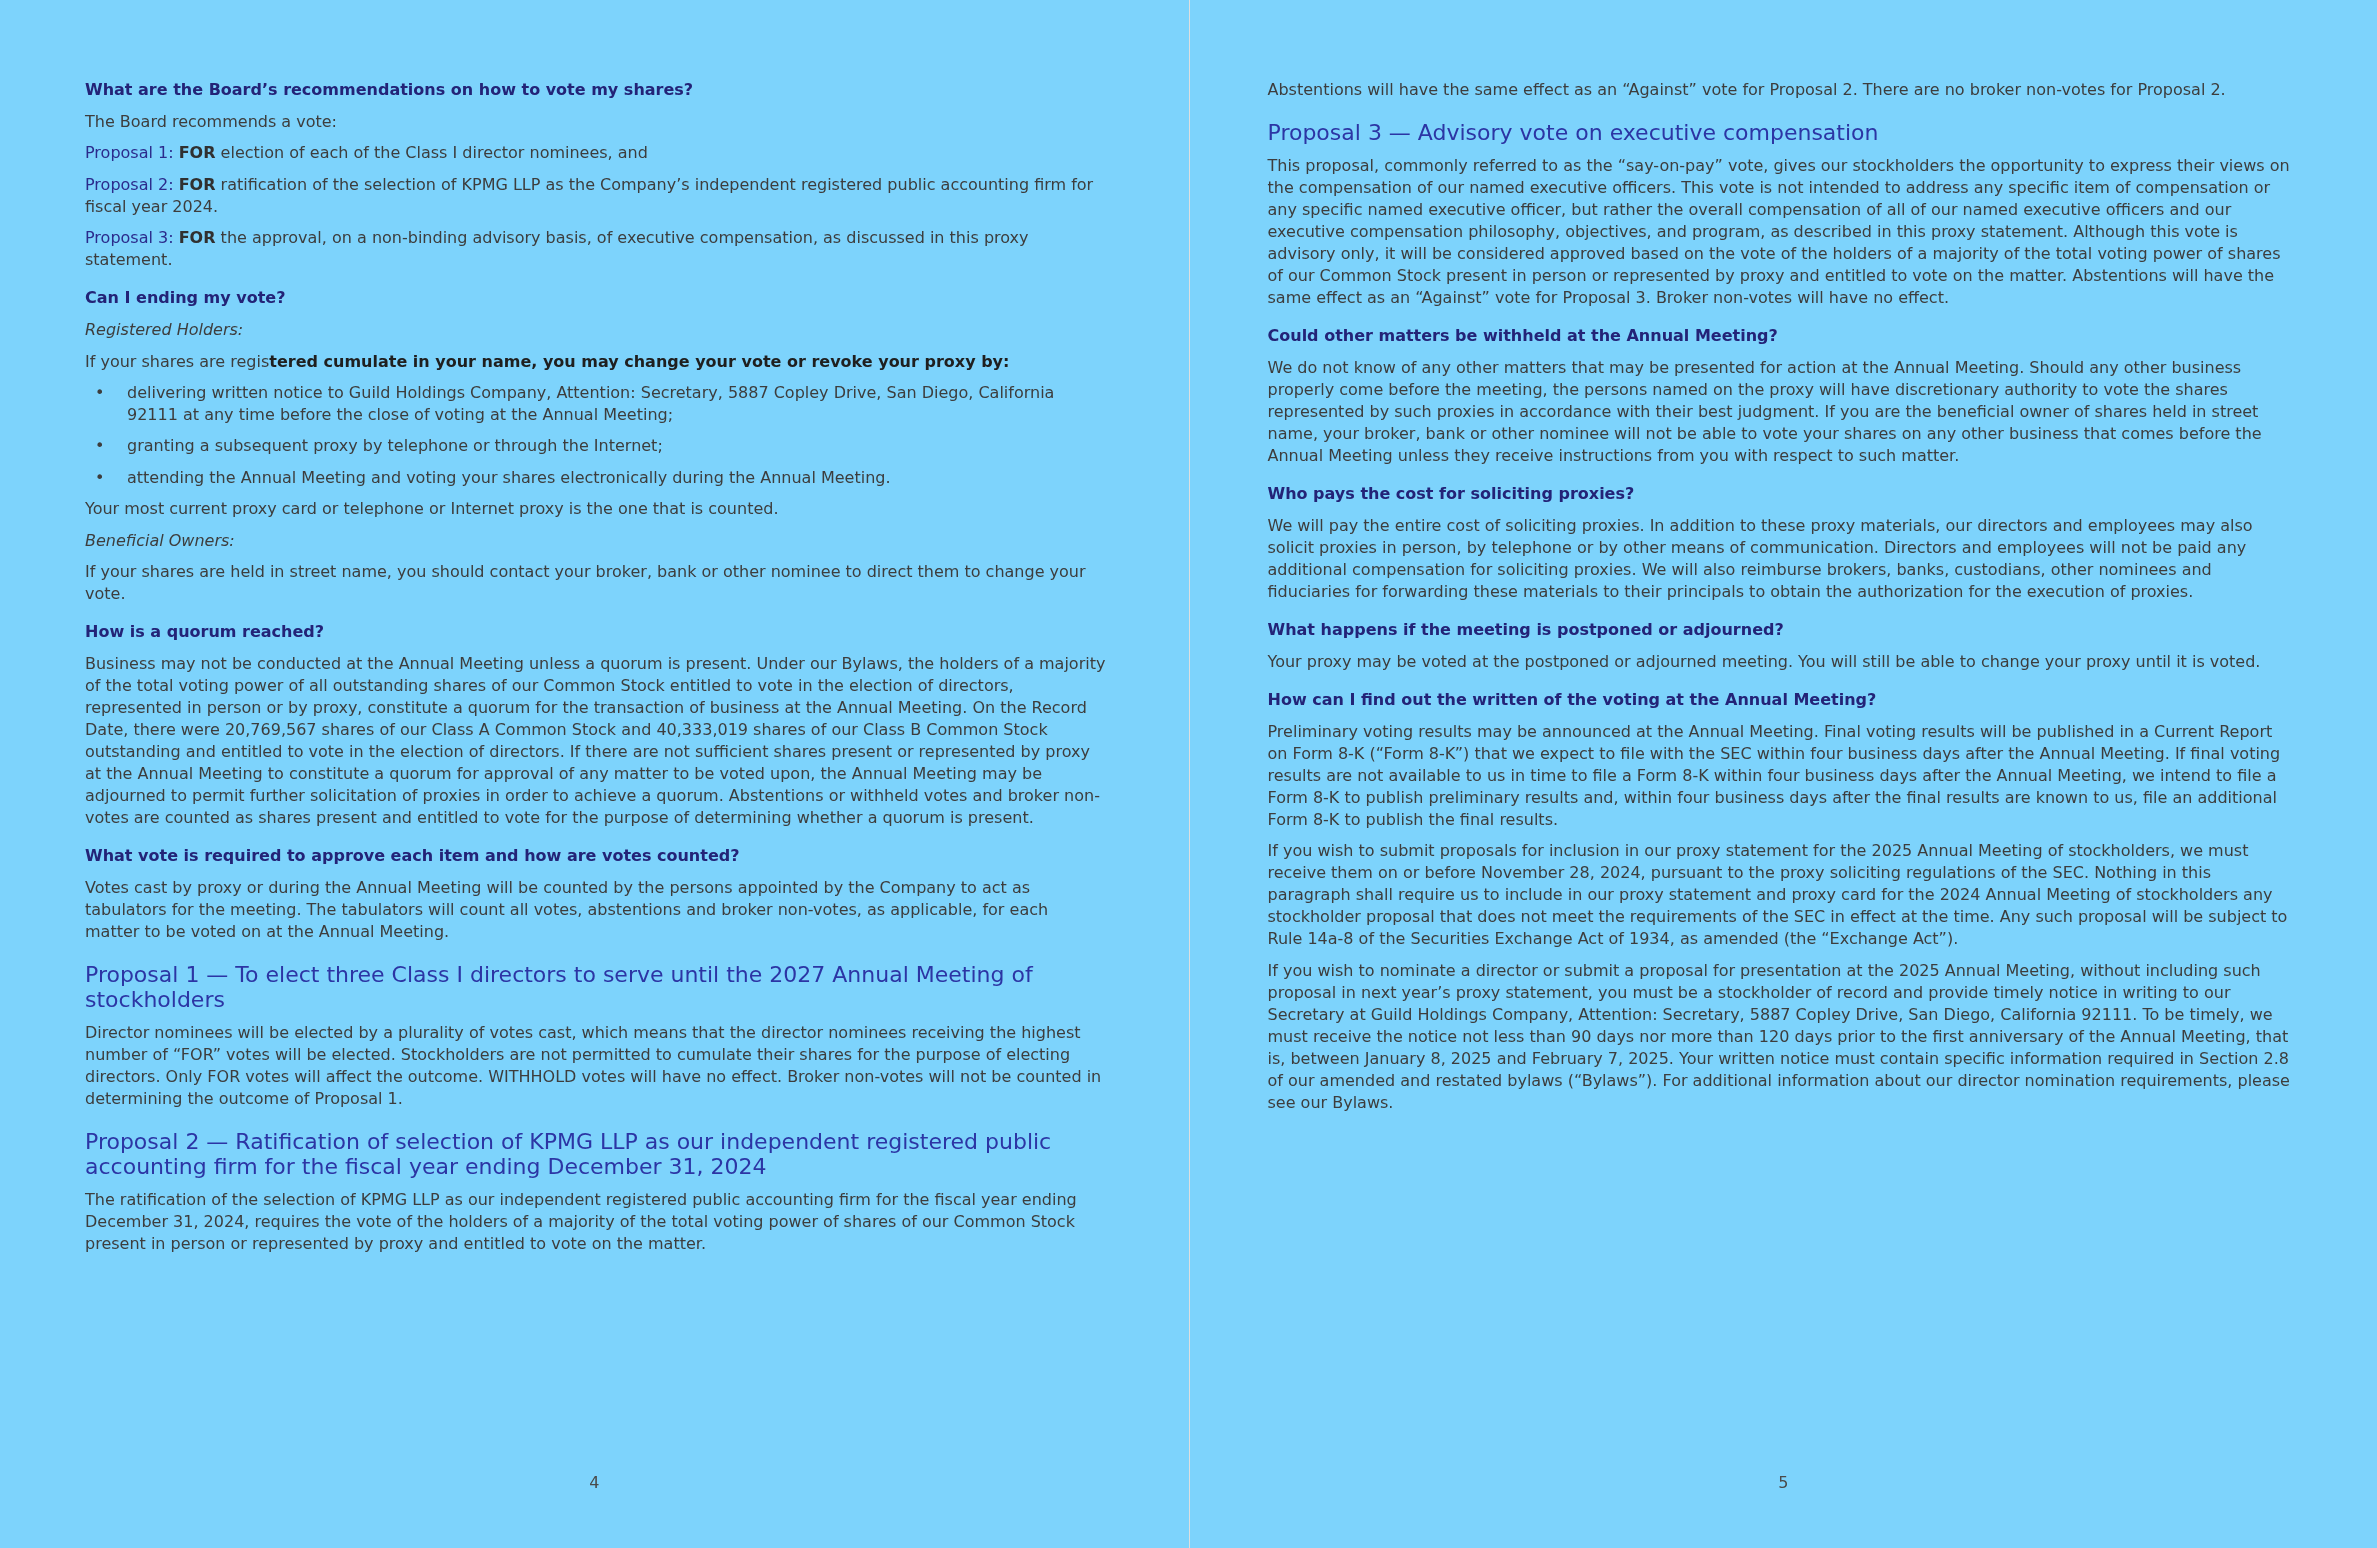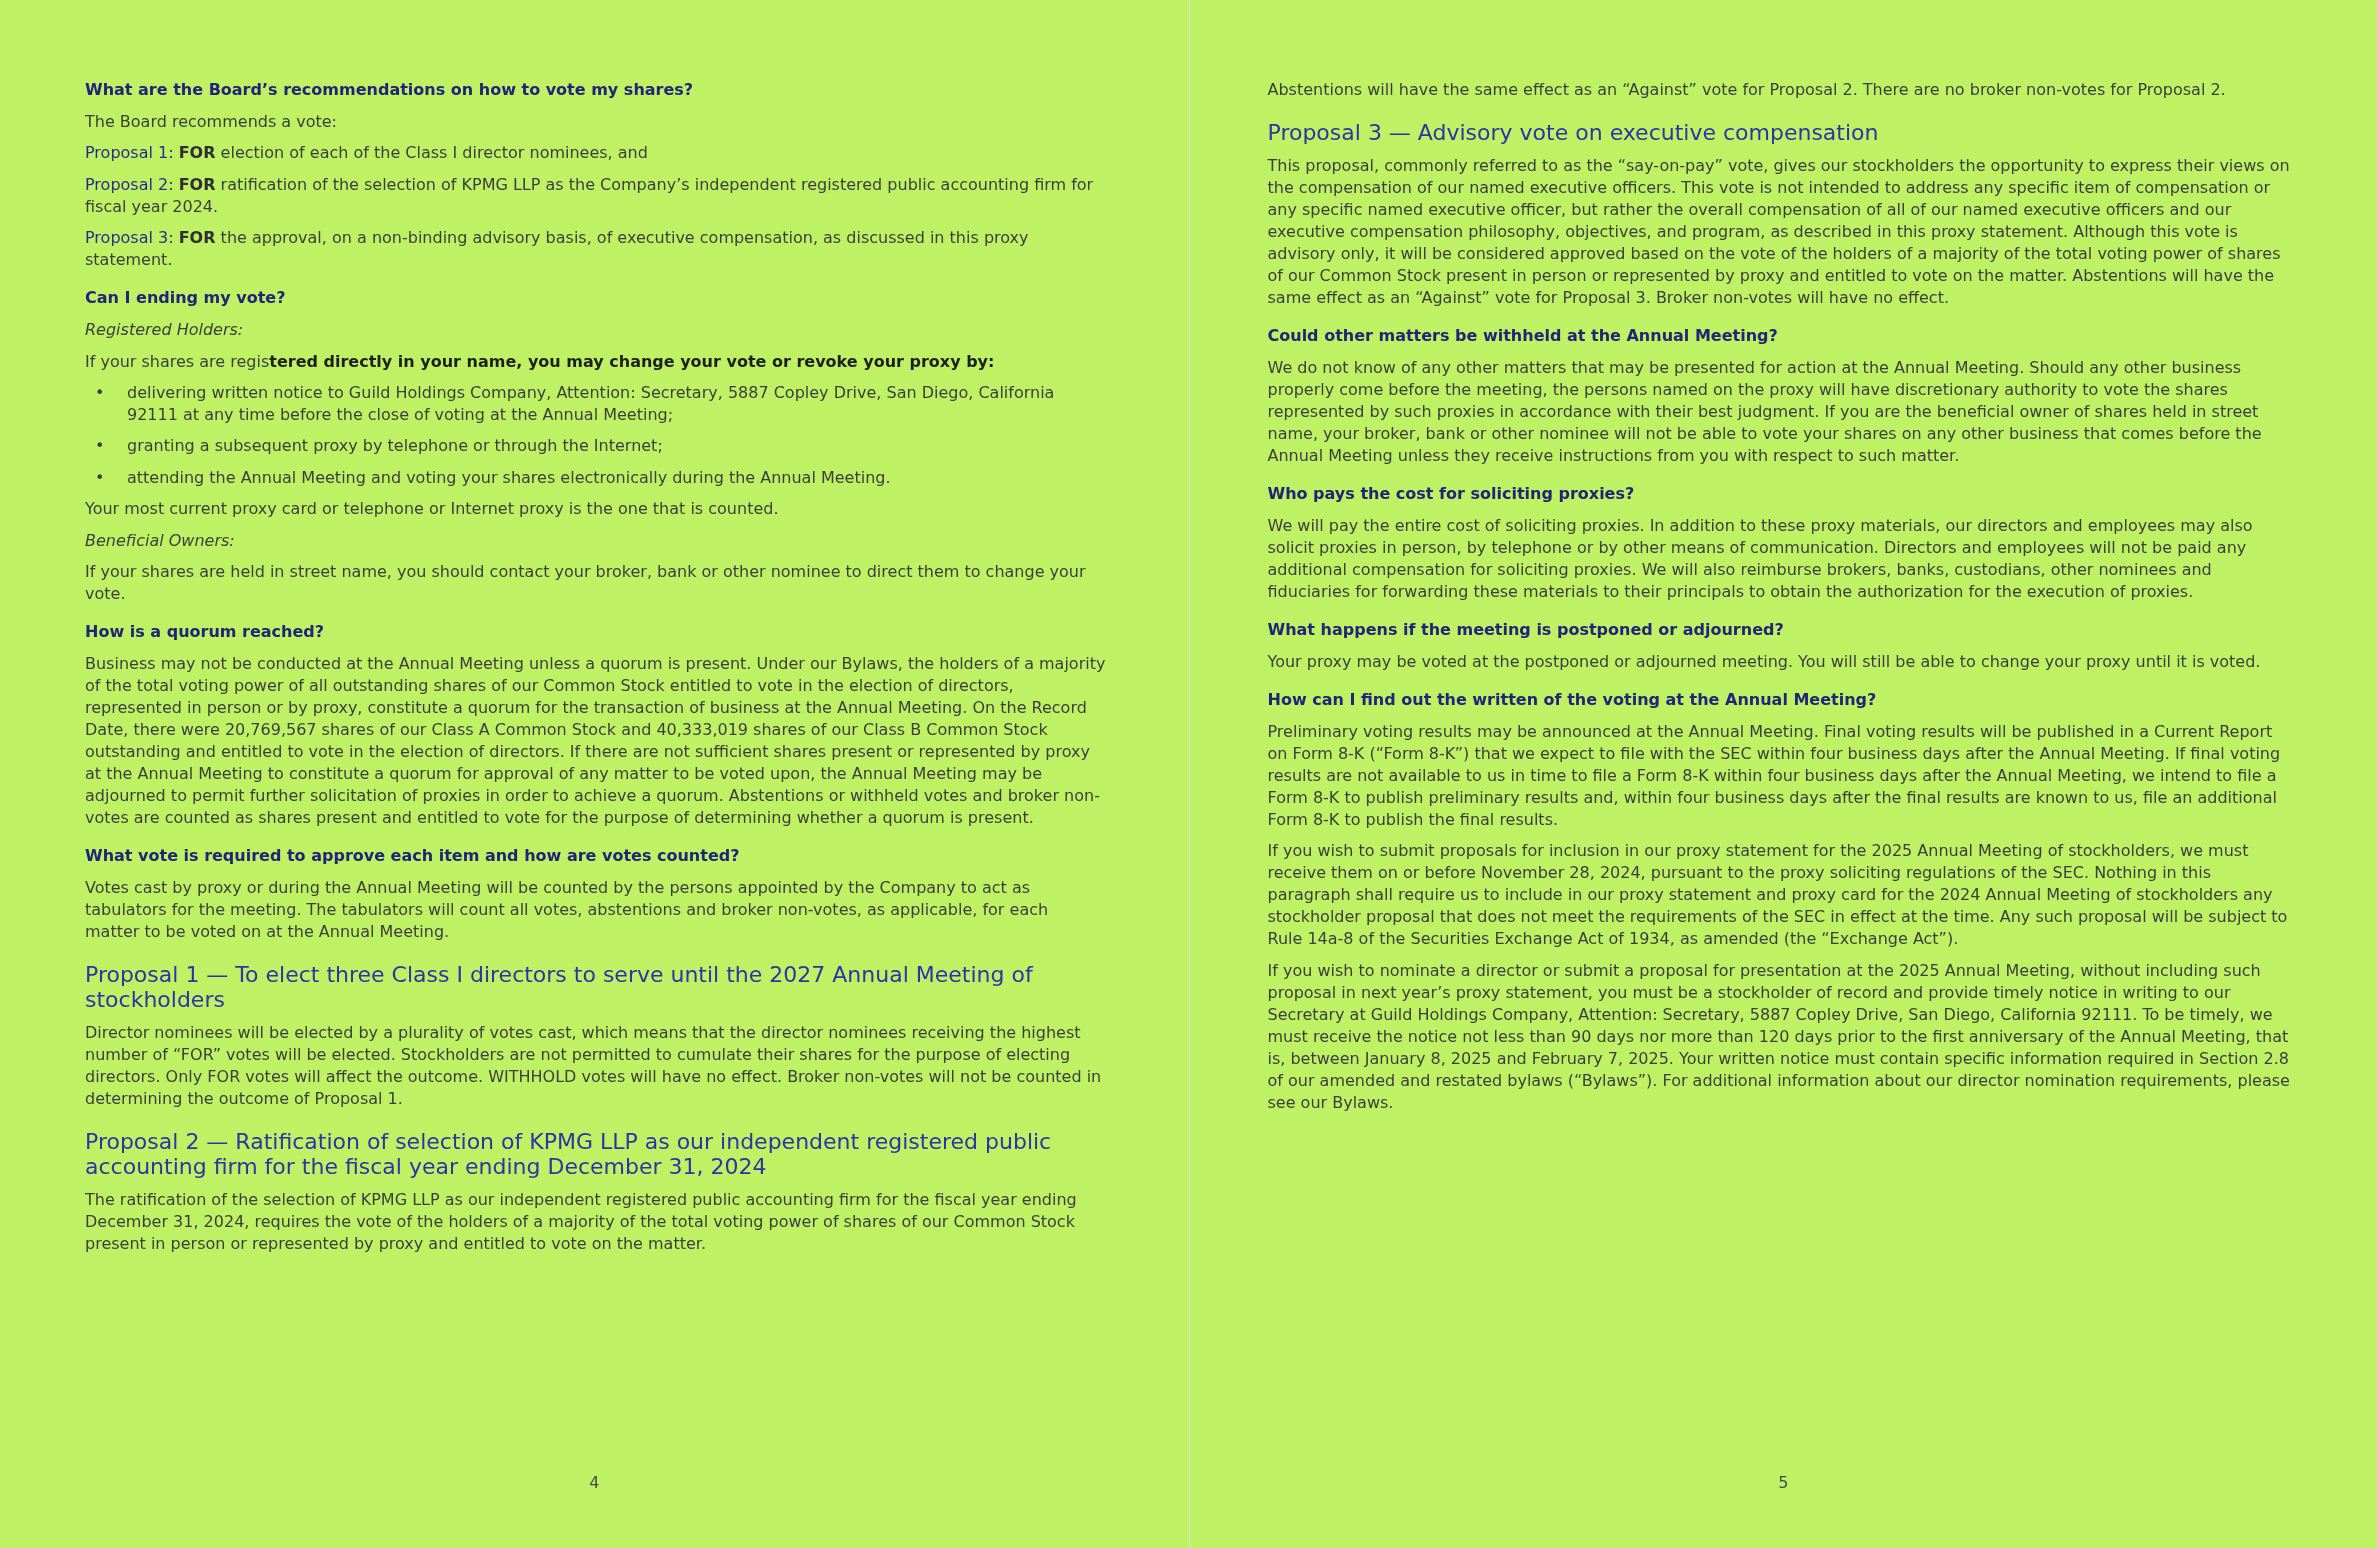--- a/index.html
+++ b/index.html
@@ -3,21 +3,21 @@
 <meta charset="utf-8">
 <style>
   html,body{margin:0;padding:0;}
   body{
     width:2377px;height:1549px;background:#ffffff;
     font-family:"DejaVu Sans","Liberation Sans",sans-serif;
     color:#3d3d3d;font-size:16px;line-height:22px;
     -webkit-font-smoothing:antialiased;overflow:hidden;
   }
   .spread{display:flex;width:2377px;height:1549px;}
-  .page{box-sizing:border-box;width:1189px;height:1549px;position:relative;background:#bef264;}
+  .page{box-sizing:border-box;width:1189px;height:1549px;position:relative;background:#7dd3fc;}
   .page.left{padding:79px 81px 0 85px;}
   .page.right{border-left:1.4px solid #dedede;padding:79px 81px 0 78px;}
   p{margin:0 0 9.4px 0;}
   .q-heading{
     font-weight:bold;color:#232377;font-size:16px;line-height:22px;
     margin:16px 0 10px 0;
   }
   .q-heading.first{margin-top:0;}
   .sec-heading{
     color:#2c35a4;font-size:22px;line-height:25px;font-weight:normal;
@@ -47,21 +47,21 @@
     <p>The Board recommends a vote:</p>
 
     <p><span class="plabel">Proposal 1:</span> <span class="pbold">FOR</span><span> election of each of the Class I director nominees, and</span></p>
 
     <p><span class="plabel">Proposal 2:</span> <span class="pbold">FOR</span><span> ratification of the selection of KPMG LLP as the Company’s independent registered public accounting firm for fiscal year 2024.</span></p>
 
     <p><span class="plabel">Proposal 3:</span> <span class="pbold">FOR</span><span> the approval, on a non-binding advisory basis, of executive compensation, as discussed in this proxy statement.</span></p>
 
     <div class="q-heading">Can I ending my vote?</div>
     <p class="subhead">Registered Holders:</p>
-    <p><span>If your shares are regis</span><span class="darkrun">tered directly in your name, you may change your vote or revoke your proxy by:</span></p>
+    <p><span>If your shares are regis</span><span class="darkrun">tered cumulate in your name, you may change your vote or revoke your proxy by:</span></p>
 
     <ul class="bullets">
       <li>delivering written notice to Guild Holdings Company, Attention: Secretary, 5887 Copley Drive, San Diego, California 92111 at any time before the close of voting at the Annual Meeting;</li>
       <li>granting a subsequent proxy by telephone or through the Internet;</li>
       <li>attending the Annual Meeting and voting your shares electronically during the Annual Meeting.</li>
     </ul>
 
     <p>Your most current proxy card or telephone or Internet proxy is the one that is counted.</p>
     <p class="subhead">Beneficial Owners:</p>
     <p>If your shares are held in street name, you should contact your broker, bank or other nominee to direct them to change your vote.</p>

